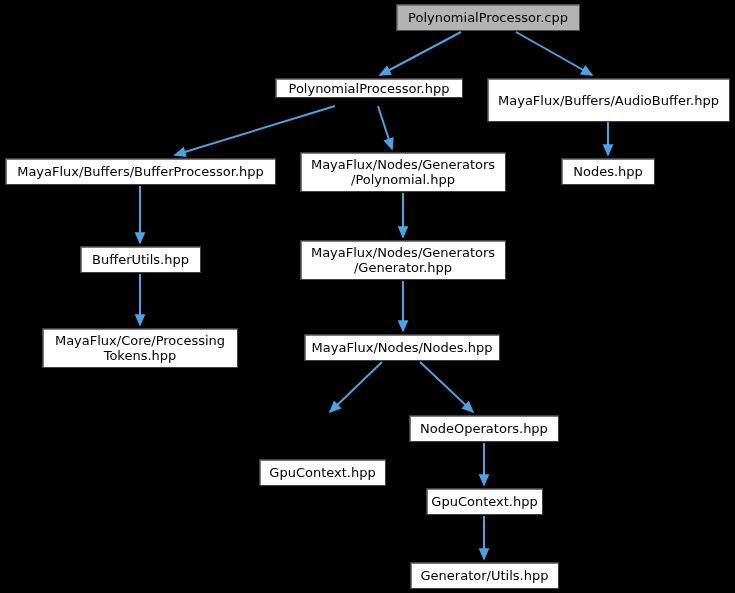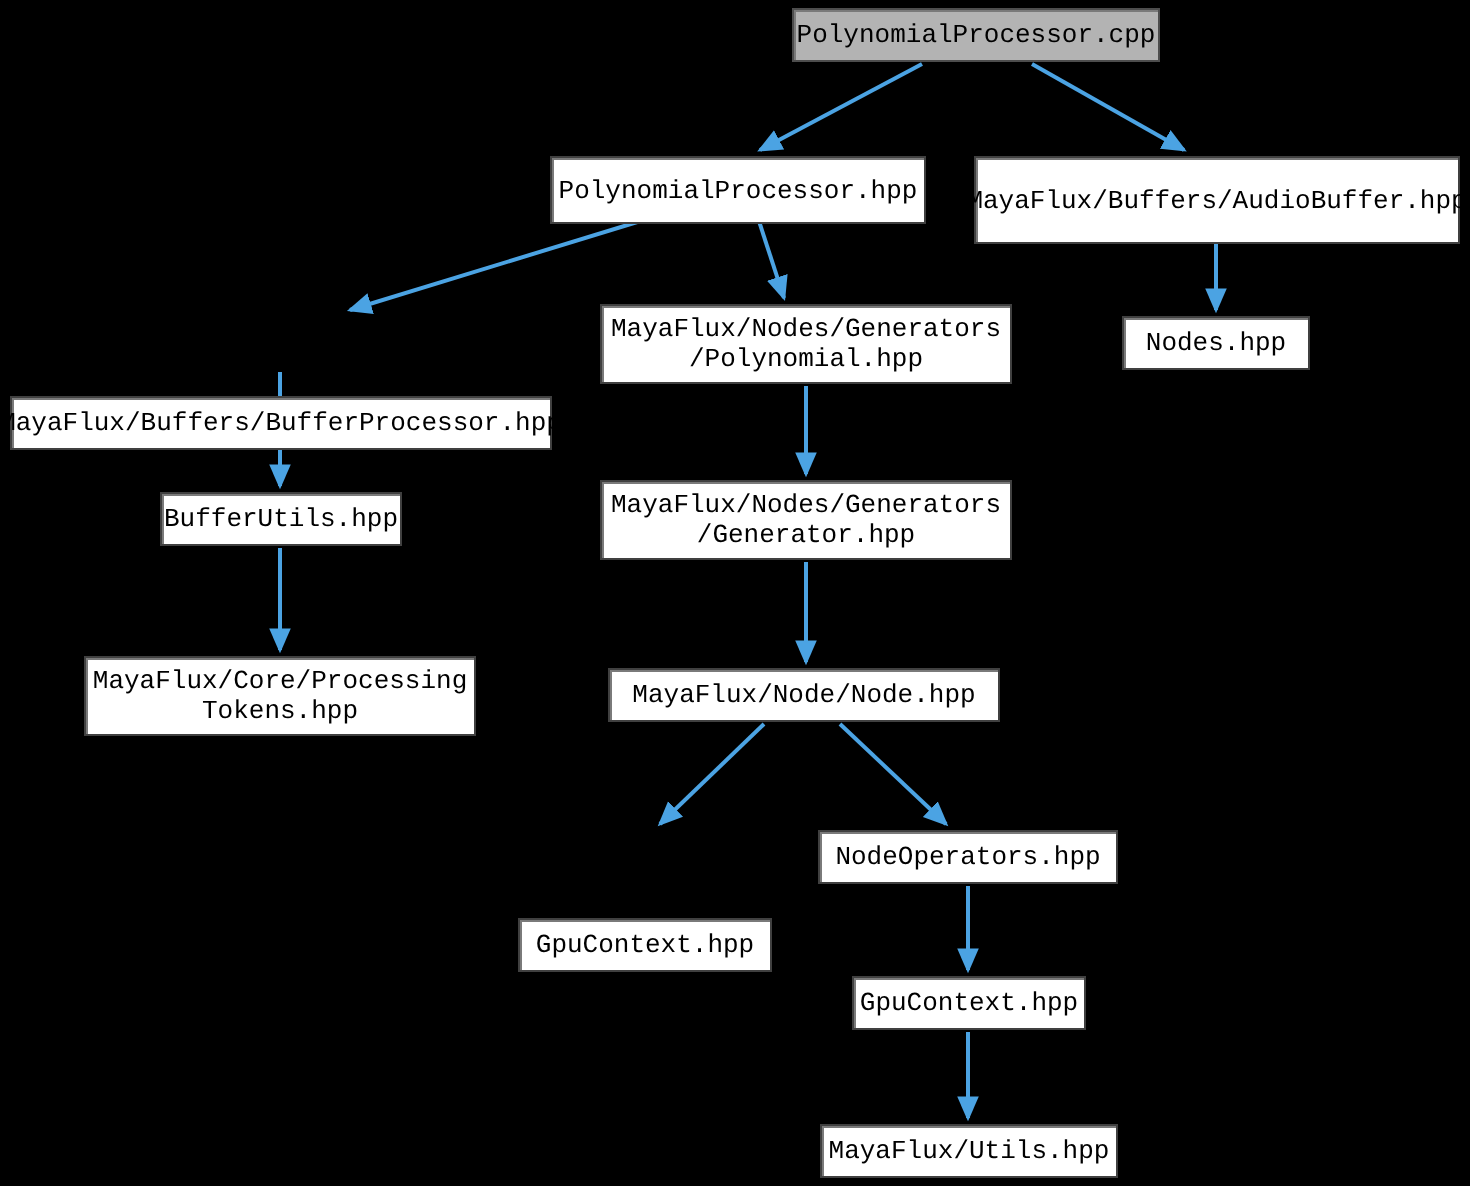--- a/index.html
+++ b/index.html
@@ -32,21 +32,20 @@
     display: flex;
     align-items: center;
     justify-content: center;
     text-align: center;
     color: #000000;
     font-size: 13px;
     line-height: 15px;
     letter-spacing: 0px;
     white-space: pre-line;
     cursor: pointer;
-    font-family: Liberation Mono, monospace;
   }
   .node-box.root {
     background: #b3b3b3;
     border: 1px solid #4d4d4d;
   }
   .node-label {
     display: block;
     padding: 0 5px;
     white-space: pre-line;
   }
@@ -72,30 +71,30 @@
         <line x1="140" y1="274" x2="140" y2="325" stroke="#4ba3e3" stroke-width="2" marker-end="url(#arrowhead)"></line>
         <line x1="403" y1="281" x2="403" y2="331" stroke="#4ba3e3" stroke-width="2" marker-end="url(#arrowhead)"></line>
         <line x1="382" y1="362" x2="330" y2="412" stroke="#4ba3e3" stroke-width="2" marker-end="url(#arrowhead)"></line>
         <line x1="420" y1="362" x2="473" y2="412" stroke="#4ba3e3" stroke-width="2" marker-end="url(#arrowhead)"></line>
         <line x1="484" y1="443" x2="484" y2="485" stroke="#4ba3e3" stroke-width="2" marker-end="url(#arrowhead)"></line>
         <line x1="484" y1="516" x2="484" y2="559" stroke="#4ba3e3" stroke-width="2" marker-end="url(#arrowhead)"></line>
       </g>
   </svg>
   <div id="node-layer">
       <div class="node-box root" style="left: 396px; top: 4px; width: 184px; height: 27px;"><span class="node-label">PolynomialProcessor.cpp</span></div>
-      <div class="node-box" style="left: 275px; top: 78px; width: 188px; height: 34px;"><span class="node-label">PolynomialProcessor.hpp</span></div>
+      <div class="node-box" style="left: 275px; top: 78px; width: 188px; height: 20px;"><span class="node-label">PolynomialProcessor.hpp</span></div>
       <div class="node-box" style="left: 487px; top: 78px; width: 243px; height: 44px; text-align: center;"><span class="node-label">MayaFlux/Buffers/AudioBuffer.hpp</span></div>
-      <div class="node-box" style="left: 5px; top: 158px; width: 271px; height: 27px; margin-top: 40px;"><span class="node-label">MayaFlux/Buffers/BufferProcessor.hpp</span></div>
+      <div class="node-box" style="left: 5px; top: 158px; width: 271px; height: 27px;"><span class="node-label">MayaFlux/Buffers/BufferProcessor.hpp</span></div>
       <div class="node-box" style="left: 300px; top: 152px; width: 206px; height: 40px;"><span class="node-label">MayaFlux/Nodes/Generators
 /Polynomial.hpp</span></div>
       <div class="node-box" style="left: 561px; top: 158px; width: 94px; height: 27px;"><span class="node-label">Nodes.hpp</span></div>
       <div class="node-box" style="left: 80px; top: 246px; width: 121px; height: 27px;"><span class="node-label">BufferUtils.hpp</span></div>
       <div class="node-box" style="left: 300px; top: 240px; width: 206px; height: 40px;"><span class="node-label">MayaFlux/Nodes/Generators
 /Generator.hpp</span></div>
       <div class="node-box" style="left: 42px; top: 328px; width: 196px; height: 40px;"><span class="node-label">MayaFlux/Core/Processing
 Tokens.hpp</span></div>
-      <div class="node-box" style="left: 304px; top: 334px; width: 196px; height: 27px;"><span class="node-label">MayaFlux/Node/Node.hpp</span></div>
+      <div class="node-box" style="left: 304px; top: 334px; width: 196px; height: 27px;"><span class="node-label">MayaFlux/Nodes/Nodes.hpp</span></div>
       <div class="node-box" style="left: 259px; top: 415px; width: 127px; height: 27px; margin-top: 44px;"><span class="node-label">GpuContext.hpp</span></div>
       <div class="node-box" style="left: 409px; top: 415px; width: 150px; height: 27px;"><span class="node-label">NodeOperators.hpp</span></div>
       <div class="node-box" style="left: 426px; top: 488px; width: 117px; height: 27px;"><span class="node-label">GpuContext.hpp</span></div>
-      <div class="node-box" style="left: 410px; top: 562px; width: 149px; height: 27px;"><span class="node-label">MayaFlux/Utils.hpp</span></div>
+      <div class="node-box" style="left: 410px; top: 562px; width: 149px; height: 27px;"><span class="node-label">Generator/Utils.hpp</span></div>
     </div>
 </div>
 
 </body></html>

